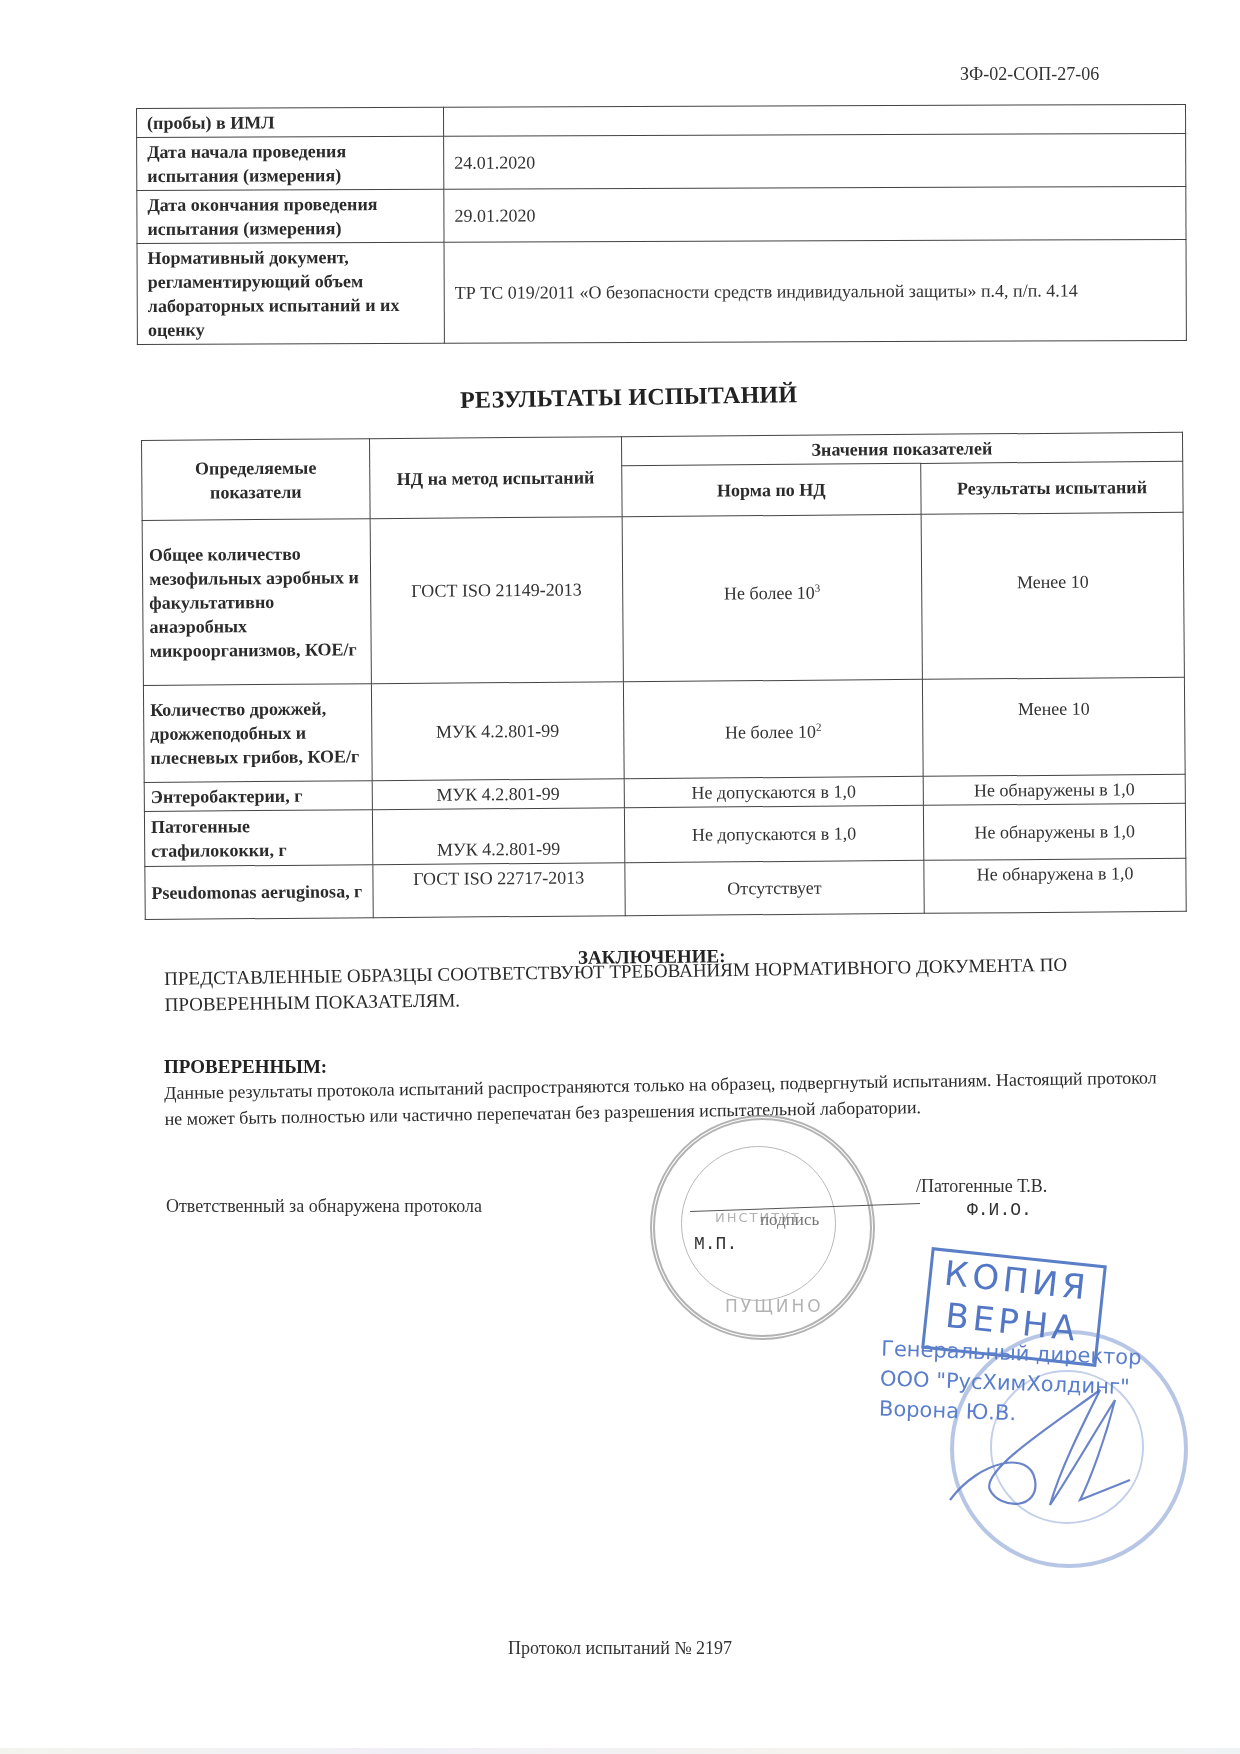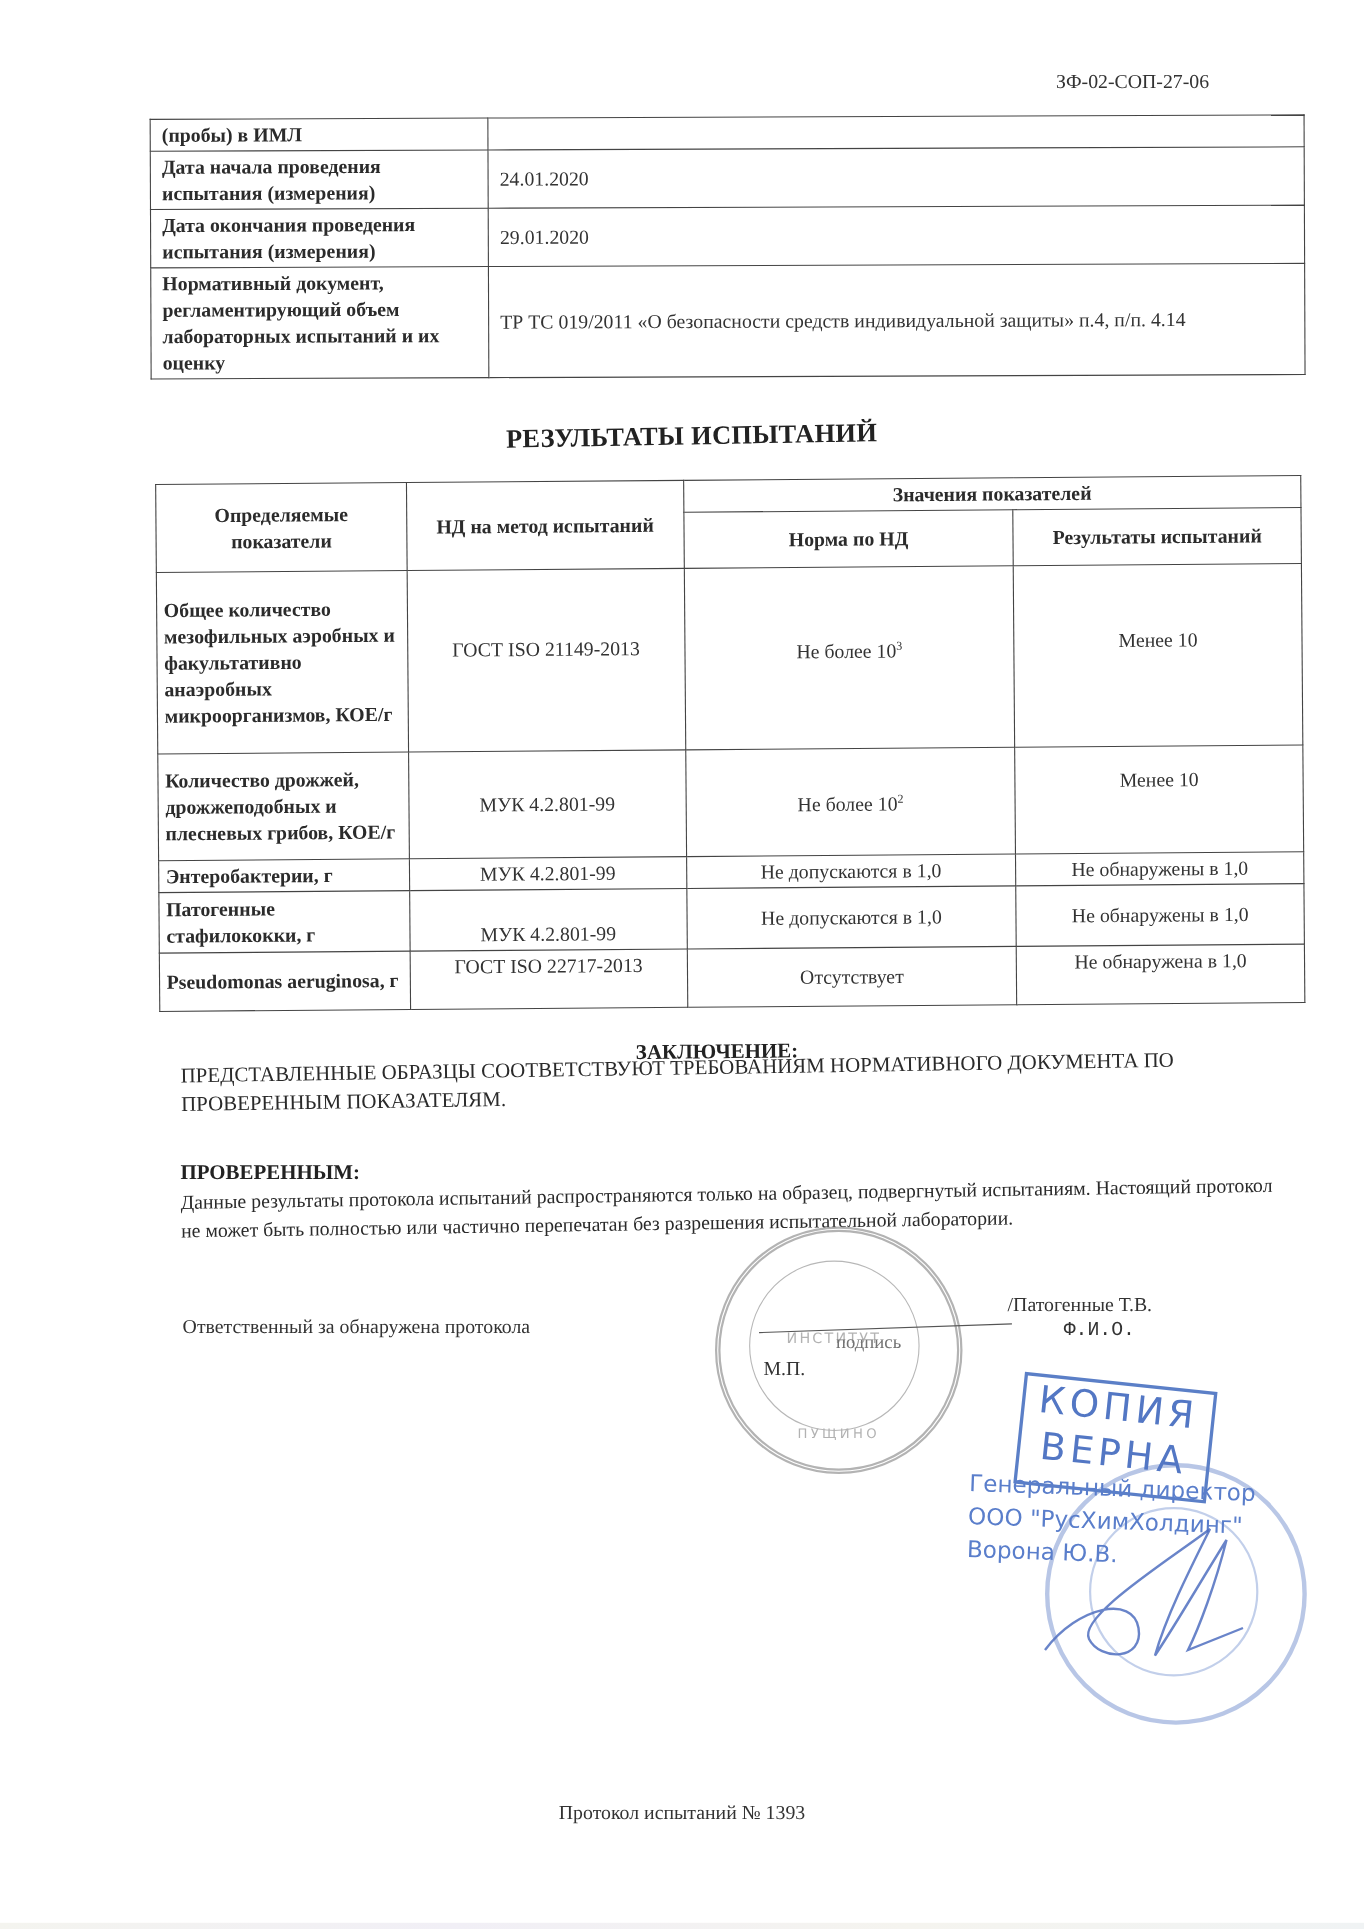--- a/index.html
+++ b/index.html
@@ -62,39 +62,39 @@
       line-height: 26px; transform: rotate(-0.9deg); transform-origin: left top; color: #2a2a2a;
     }
     .responsible {
       position: absolute; left: 166px; top: 1196px; font-size: 18px; color: #333;
     }
     .sig-line {
       position: absolute; left: 690px; top: 1207px; width: 230px; height: 0;
       border-top: 1.2px solid #555; transform: rotate(-2deg);
     }
     .sig-caption { position: absolute; left: 760px; top: 1210px; font-size: 17px; color: #737373; }
-    .mp-label { position: absolute; left: 694px; top: 1234px; font-size: 18px; color: #333; }
+    .mp-label { position: absolute; left: 694px; top: 1234px; font-size: 18px; color: #333; font-family: Liberation Mono, monospace; }
     .name { position: absolute; left: 916px; top: 1176px; font-size: 18px; color: #333; }
     .fio { position: absolute; left: 967px; top: 1200px; font-size: 18px; color: #333; font-family: Liberation Mono, monospace; }
 
     
     .stamp-grey {
       position: absolute; left: 650px; top: 1115px; width: 215px; height: 215px;
       border-radius: 50%; border: 5px double #9a9a9a; opacity: 0.75;
     }
     .stamp-grey .inner {
       position: absolute; left: 26px; top: 26px; width: 153px; height: 153px; border-radius: 50%;
       border: 1.5px solid #a0a0a0;
     }
     .stamp-grey .txt {
       position: absolute; left: 60px; top: 90px; font-size: 13px; color: #999; font-family: "DejaVu Sans", sans-serif;
       letter-spacing: 2px;
     }
     .stamp-grey .city {
-      position: absolute; left: 70px; top: 176px; font-size: 12px; color: #999; letter-spacing: 3px;
+      position: absolute; left: 70px; top: 176px; font-size: 17px; color: #999; letter-spacing: 3px;
       font-family: "DejaVu Sans", sans-serif;
     }
 
     
     .copy-stamp {
       position: absolute; left: 926px; top: 1256px; width: 170px; height: 96px;
       border: 3px solid #5b7fc7; transform: rotate(6deg); color: #5377c4;
       font-family: "DejaVu Sans", sans-serif; text-align: center;
     }
     .copy-stamp div { font-size: 34px; letter-spacing: 4px; line-height: 42px; }
@@ -234,16 +234,16 @@
   <div>Генеральный директор</div>
   <div>ООО "РусХимХолдинг"</div>
   <div>Ворона Ю.В.</div>
 </div>
 
 <svg class="signature" viewBox="0 0 200 140">
   <path d="M10 120 C 40 80, 90 70, 95 100 C 100 130, 60 130, 50 110 C 40 90, 120 40, 160 10 C 140 50, 120 90, 110 125 C 130 95, 150 60, 175 20 C 165 60, 150 100, 140 120 L 190 100" fill="none" stroke="#4f6fc0" stroke-width="2.2" opacity="0.85"></path>
 </svg>
 
 <div class="footer">
-  <div>Протокол испытаний № 1393</div>
+  <div>Протокол испытаний № 2197</div>
 </div>
 
 <div class="scan-edge"></div>
 
 </body></html>

